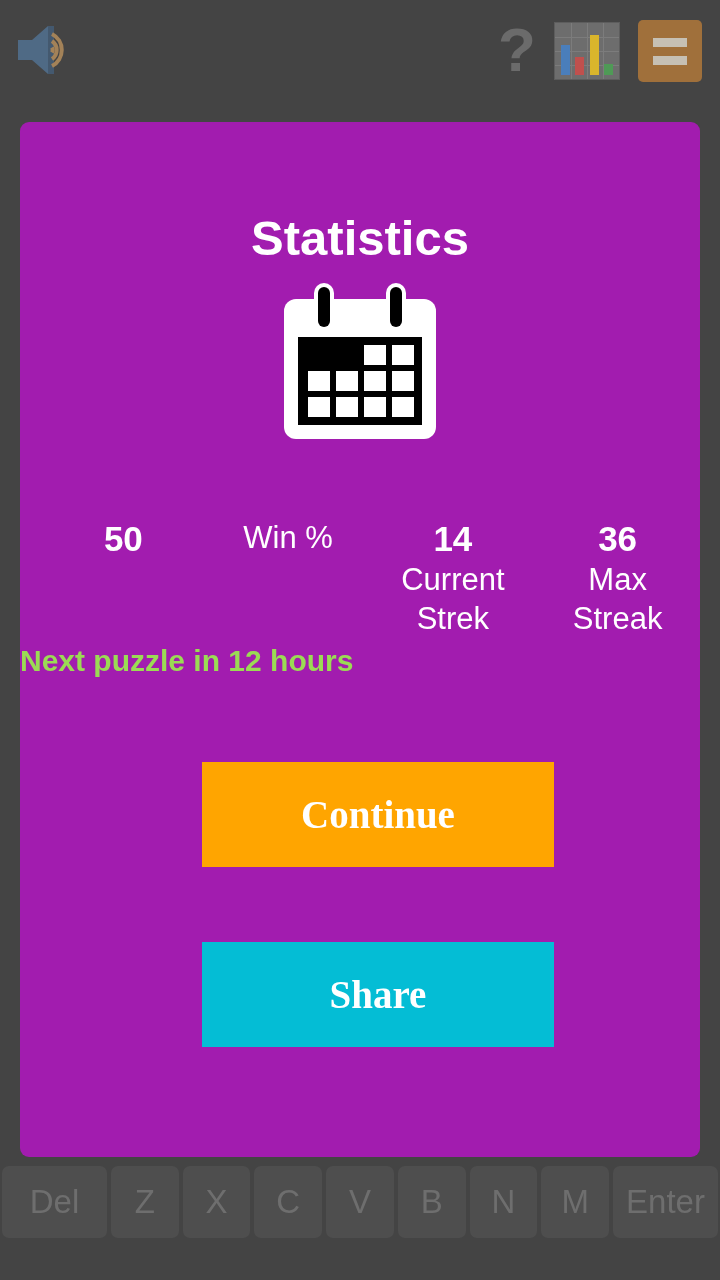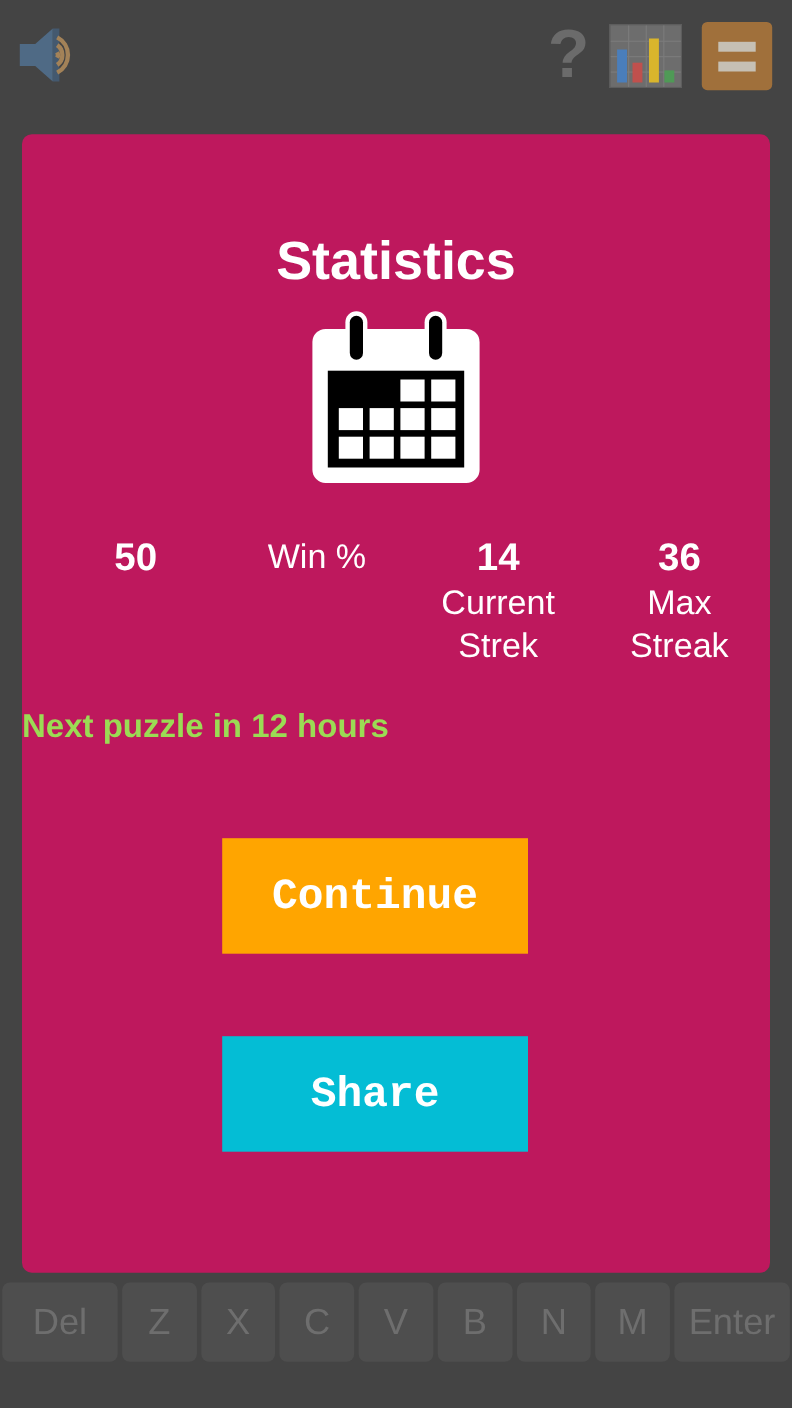--- a/index.html
+++ b/index.html
@@ -80,21 +80,21 @@
   #menu-icon .menu-line {
     width: 34px; height: 9px;
     background: #c6c0b4;
   }
 
   
   #stats-modal {
     position: absolute;
     left: 20px; top: 122px;
     width: 680px; height: 1035px;
-    background: #be185d;
+    background: #a21caf;
     border-radius: 9px;
     overflow: hidden;
   }
 
   #modal-title {
     position: absolute;
     left: 0; top: 88px;
     width: 100%;
     text-align: center;
     color: #ffffff;
@@ -107,21 +107,21 @@
   #calendar-icon {
     position: absolute;
     left: 50%; top: 155px;
     transform: translateX(-50%);
     width: 168px; height: 168px;
   }
 
   
   #stats-row {
     position: absolute;
-    left: 0; top: 364px;
+    left: 0; top: 396px;
     width: 100%;
     display: flex;
     padding-left: 21px;
   }
   .stat-cell {
     flex: 1;
     text-align: center;
     color: #ffffff;
     padding: 0 4px;
   }
@@ -144,27 +144,27 @@
     text-align: left;
     color: #9bdb54;
     font-size: 30px;
     font-weight: bold;
   }
 
   
   .modal-btn {
     position: absolute;
     left: 182px;
-    width: 278px;
+    width: 352px;
     height: 105px;
     border: none;
     color: #ffffff;
     font-size: 39px;
     font-weight: bold;
-    font-family: Liberation Mono, monospace;
+    font-family: Liberation Serif, serif;
     cursor: pointer;
     display: flex;
     align-items: center;
     justify-content: center;
   }
   #continue-button {
     top: 640px;
     background: #ffa500;
   }
   #share-button {

